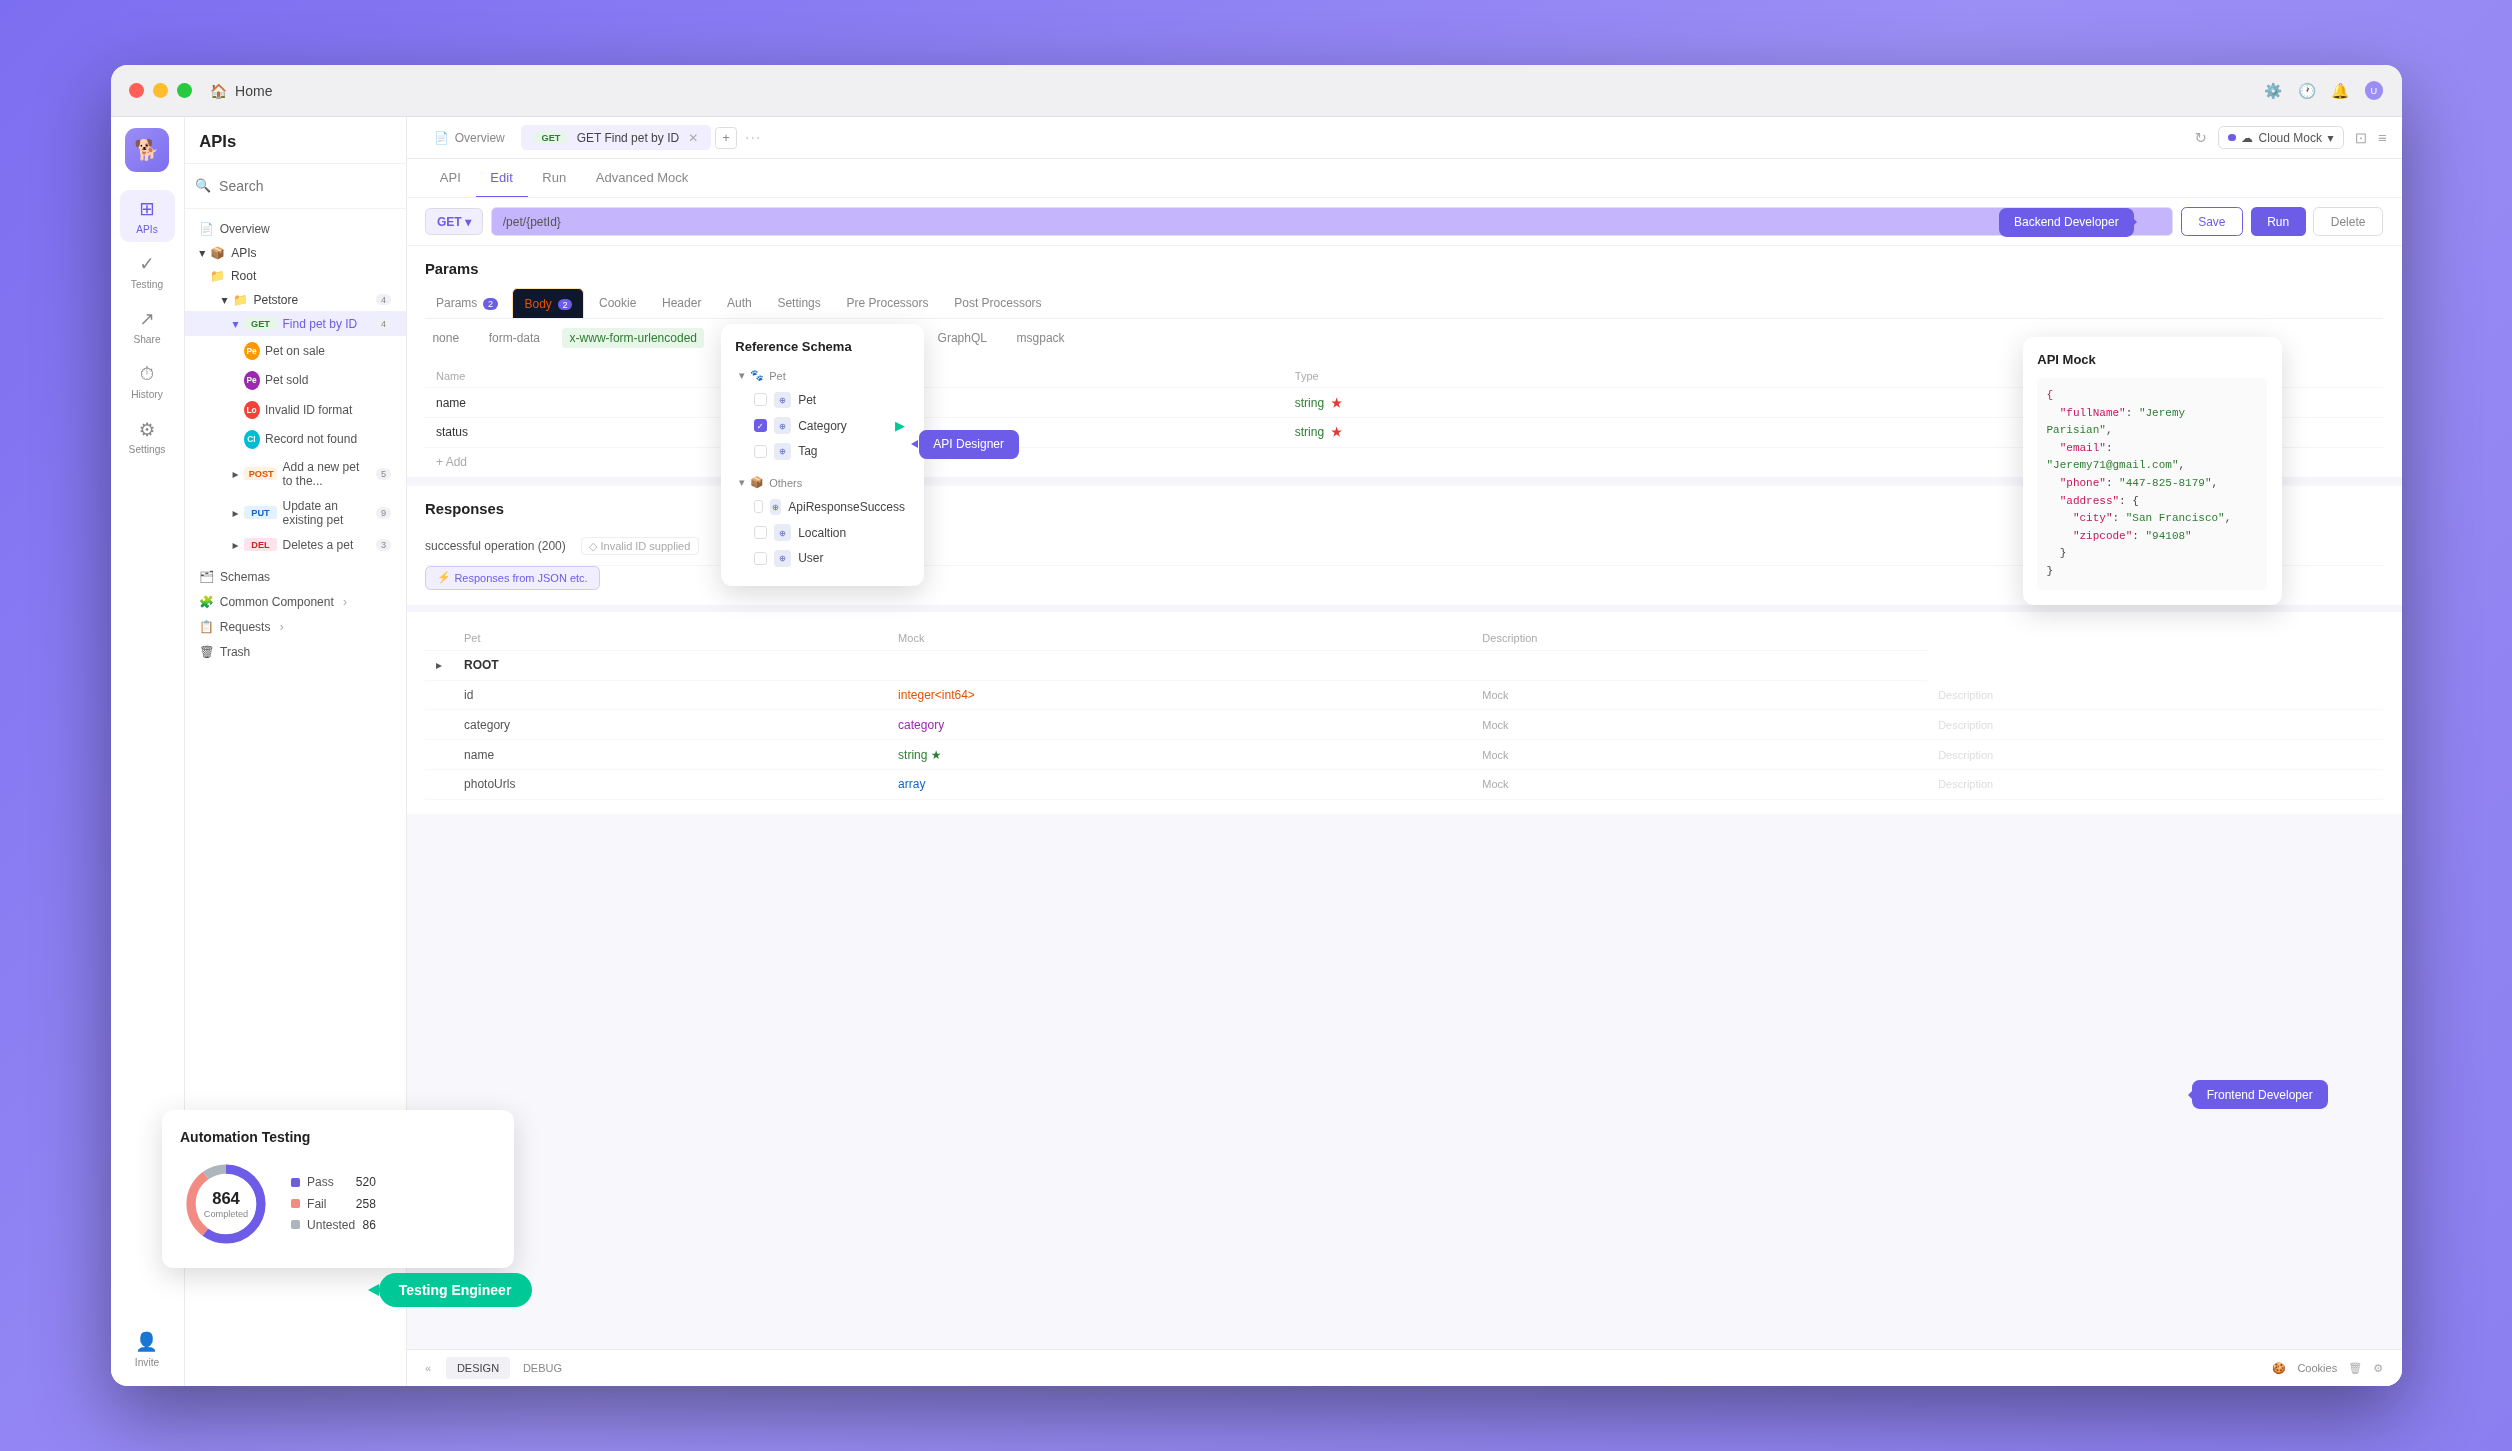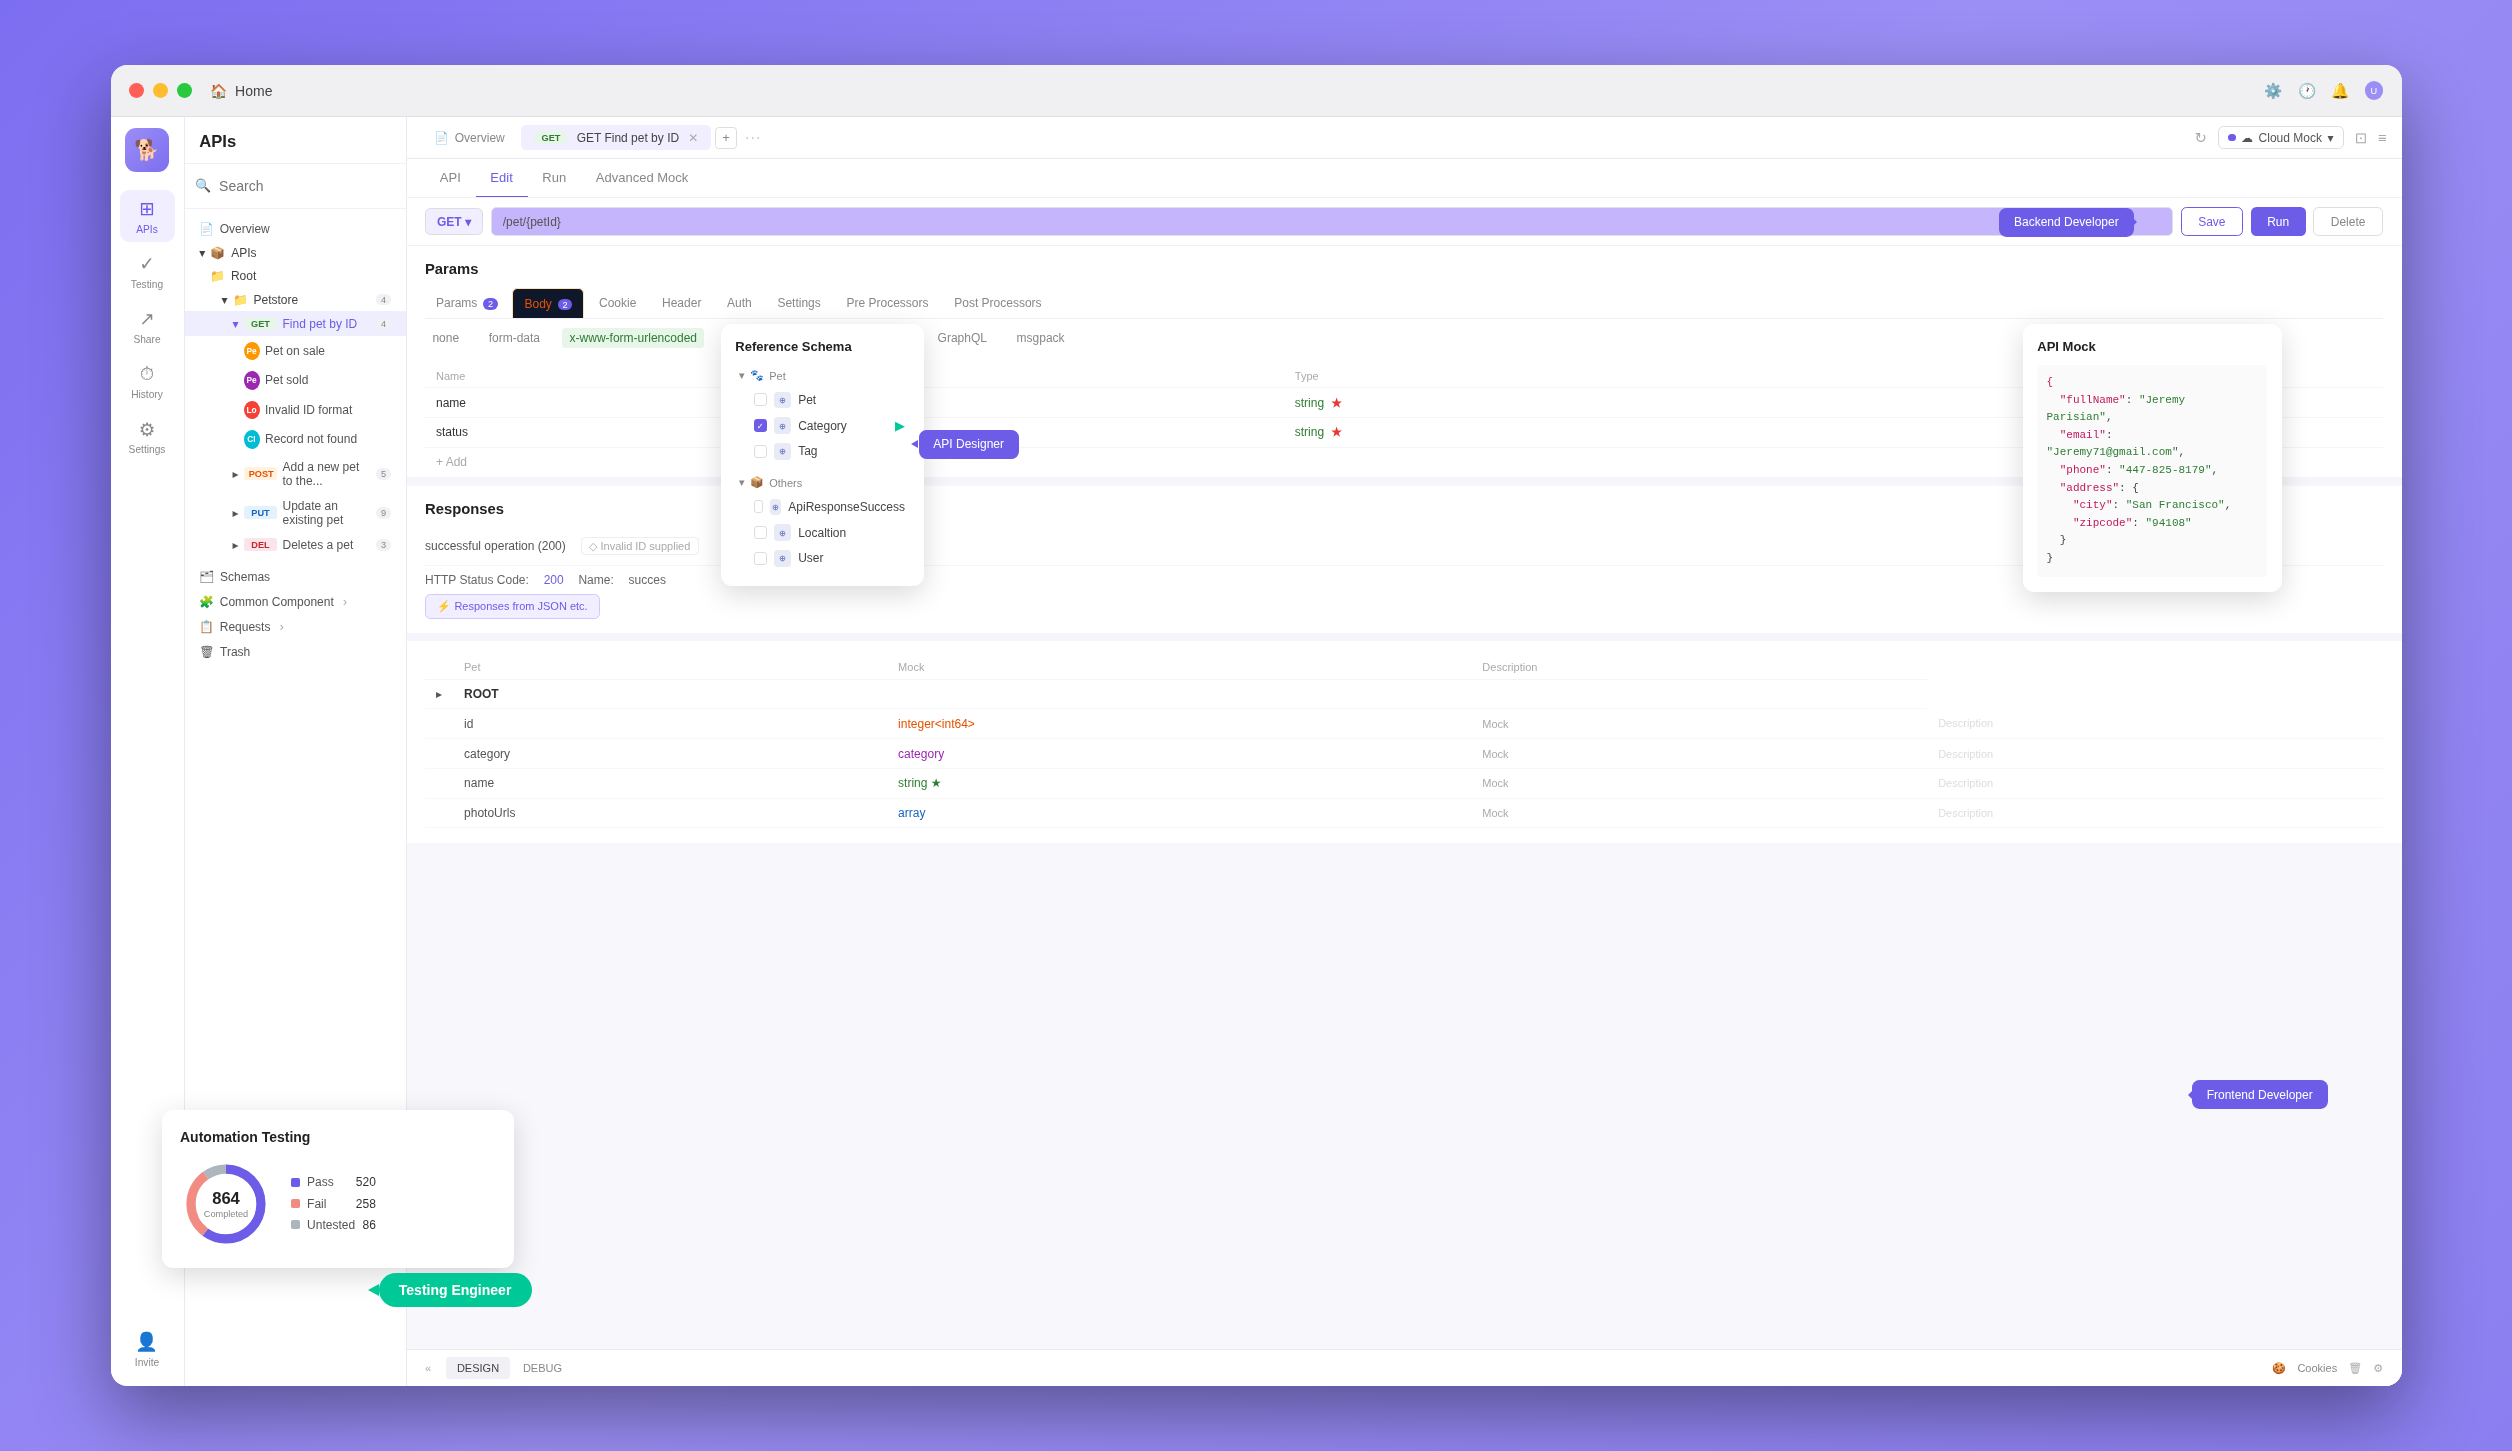--- a/index.html
+++ b/index.html
@@ -542,21 +542,21 @@
       display: flex; align-items: center; gap: 5.5px;
       padding: 4.6px 3.7px;
       font-size: 11px;
       color: #888;
       cursor: pointer;
     }
     .ref-group-indent { padding-left: 14.8px; }
     
     .api-mock-popup {
       position: absolute;
-      top: 259px;
+      top: 272px;
       right: 120px;
       width: 259px;
       background: white;
       border-radius: 11px;
       box-shadow: 0 7.4px 28px rgba(0,0,0,0.15);
       padding: 14.8px;
       z-index: 100;
     }
     .api-mock-title {
       font-size: 13px;
@@ -963,26 +963,20 @@
         </div>
 
         <div class="divider"></div>
 
         <div class="responses-section">
           <div class="section-title">Responses</div>
           <div class="response-row">
             <span class="response-status">successful operation (200)</span>
             <span style="font-size:11px;color:#aaa;border:0.9px solid #eee;border-radius:3.7px;padding:1.8px 7.4px">◇ Invalid ID supplied</span>
           </div>
-          <div style="display:flex;align-items:center;gap:14.8px;padding:7.4px 0;font-size:12px;color:#666">
-            <span>HTTP Status Code:</span>
-            <span style="color:#6c5ce7;font-weight:500">200</span>
-            <span>Name:</span>
-            <span>succes</span>
-          </div>
           <button class="generate-btn">
             <span>⚡</span>
             <span>Responses from JSON etc.</span>
           </button>
         </div>
 
         <div class="divider"></div>
 
         <div class="schema-section">
           <table class="schema-table">

